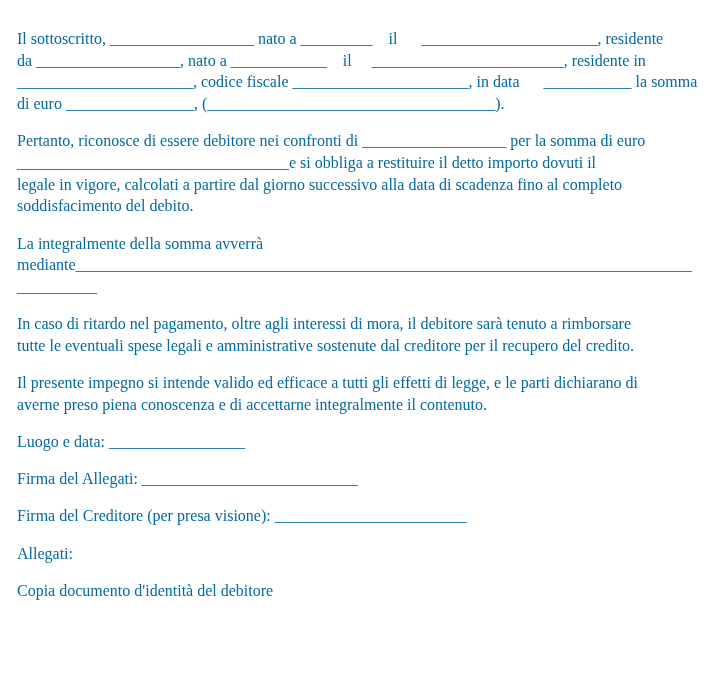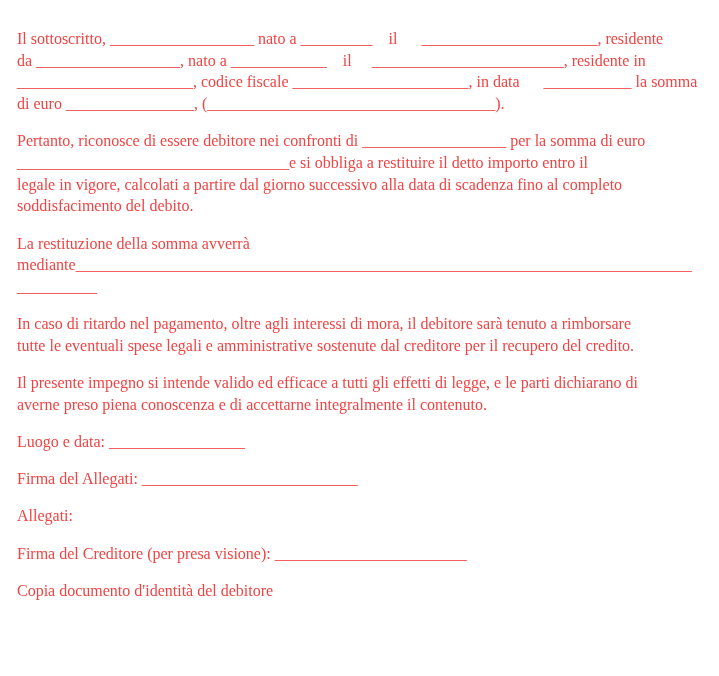--- a/index.html
+++ b/index.html
@@ -13,21 +13,21 @@
     overflow: hidden;
   }
   .doc {
     box-sizing: border-box;
     width: 719px;
     height: 676px;
     padding: 28px 18px 0 17px;
     font-family: "Liberation Serif", "DejaVu Serif", serif;
     font-size: 16px;
     line-height: 21.7px;
-    color: #ef4444;
+    color: #0369a1;
     background: #ffffff;
   }
   .para {
     margin: 0 0 15.5px 0;
   }
   .line {
     white-space: pre;   
   }
 </style>
 </head>
@@ -37,27 +37,27 @@
 
   <div class="para">
     <div class="line">Il sottoscritto, __________________ nato a _________    il      ______________________, residente</div>
     <div class="line">da __________________, nato a ____________    il     ________________________, residente in</div>
     <div class="line">______________________, codice fiscale ______________________, in data      ___________ la somma</div>
     <div class="line">di euro ________________, (____________________________________).</div>
   </div>
 
   <div class="para">
     <div class="line">Pertanto, riconosce di essere debitore nei confronti di __________________ per la somma di euro</div>
-    <div class="line">__________________________________e si obbliga a restituire il detto importo entro il</div>
+    <div class="line">__________________________________e si obbliga a restituire il detto importo dovuti il</div>
     <div class="line">legale in vigore, calcolati a partire dal giorno successivo alla data di scadenza fino al completo</div>
     <div class="line">soddisfacimento del debito.</div>
   </div>
 
   <div class="para">
-    <div class="line">La restituzione della somma avverrà</div>
+    <div class="line">La integralmente della somma avverrà</div>
     <div class="line">mediante_____________________________________________________________________________</div>
     <div class="line">__________</div>
   </div>
 
   <div class="para">
     <div class="line">In caso di ritardo nel pagamento, oltre agli interessi di mora, il debitore sarà tenuto a rimborsare</div>
     <div class="line">tutte le eventuali spese legali e amministrative sostenute dal creditore per il recupero del credito.</div>
   </div>
 
   <div class="para">
@@ -67,24 +67,24 @@
 
   <div class="para">
     <div class="line">Luogo e data: _________________</div>
   </div>
 
   <div class="para">
     <div class="line">Firma del Allegati: ___________________________</div>
   </div>
 
   <div class="para">
-    <div class="line">Allegati:</div>
+    <div class="line">Firma del Creditore (per presa visione): ________________________</div>
   </div>
 
   <div class="para">
-    <div class="line">Firma del Creditore (per presa visione): ________________________</div>
+    <div class="line">Allegati:</div>
   </div>
 
   <div class="para">
     <div class="line">Copia documento d'identità del debitore</div>
   </div>
 
 </div>
 
 </body></html>

